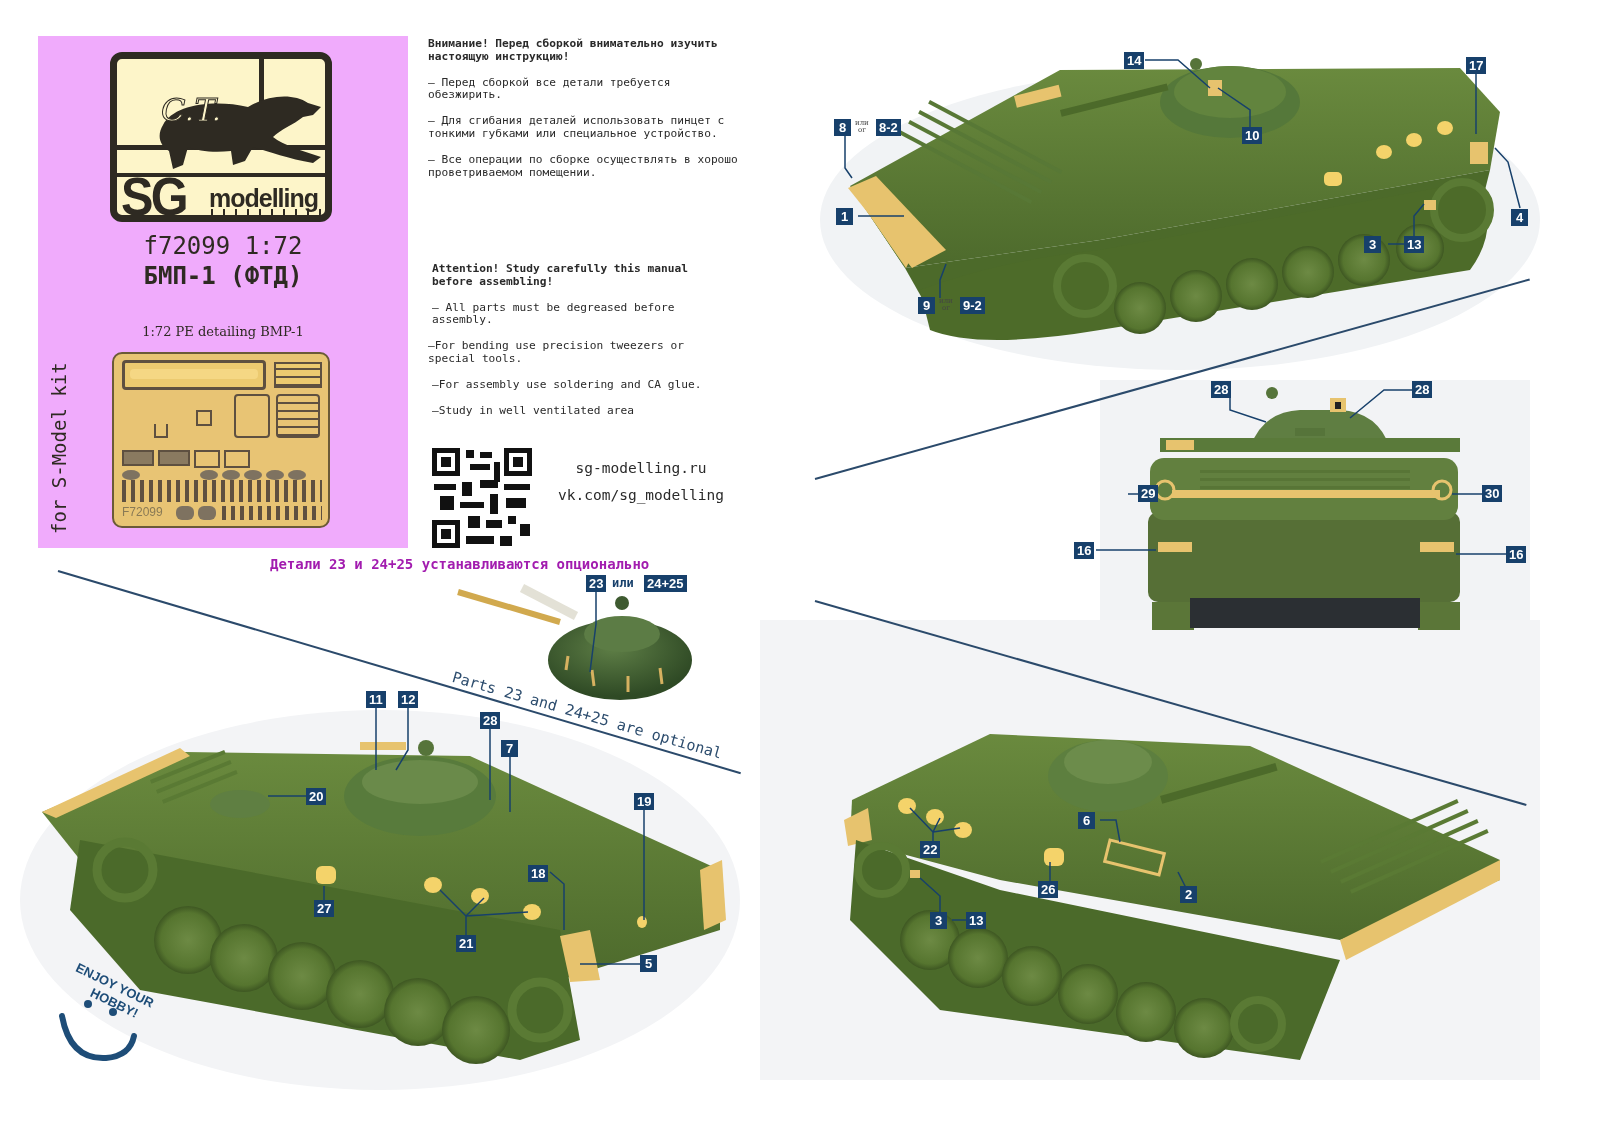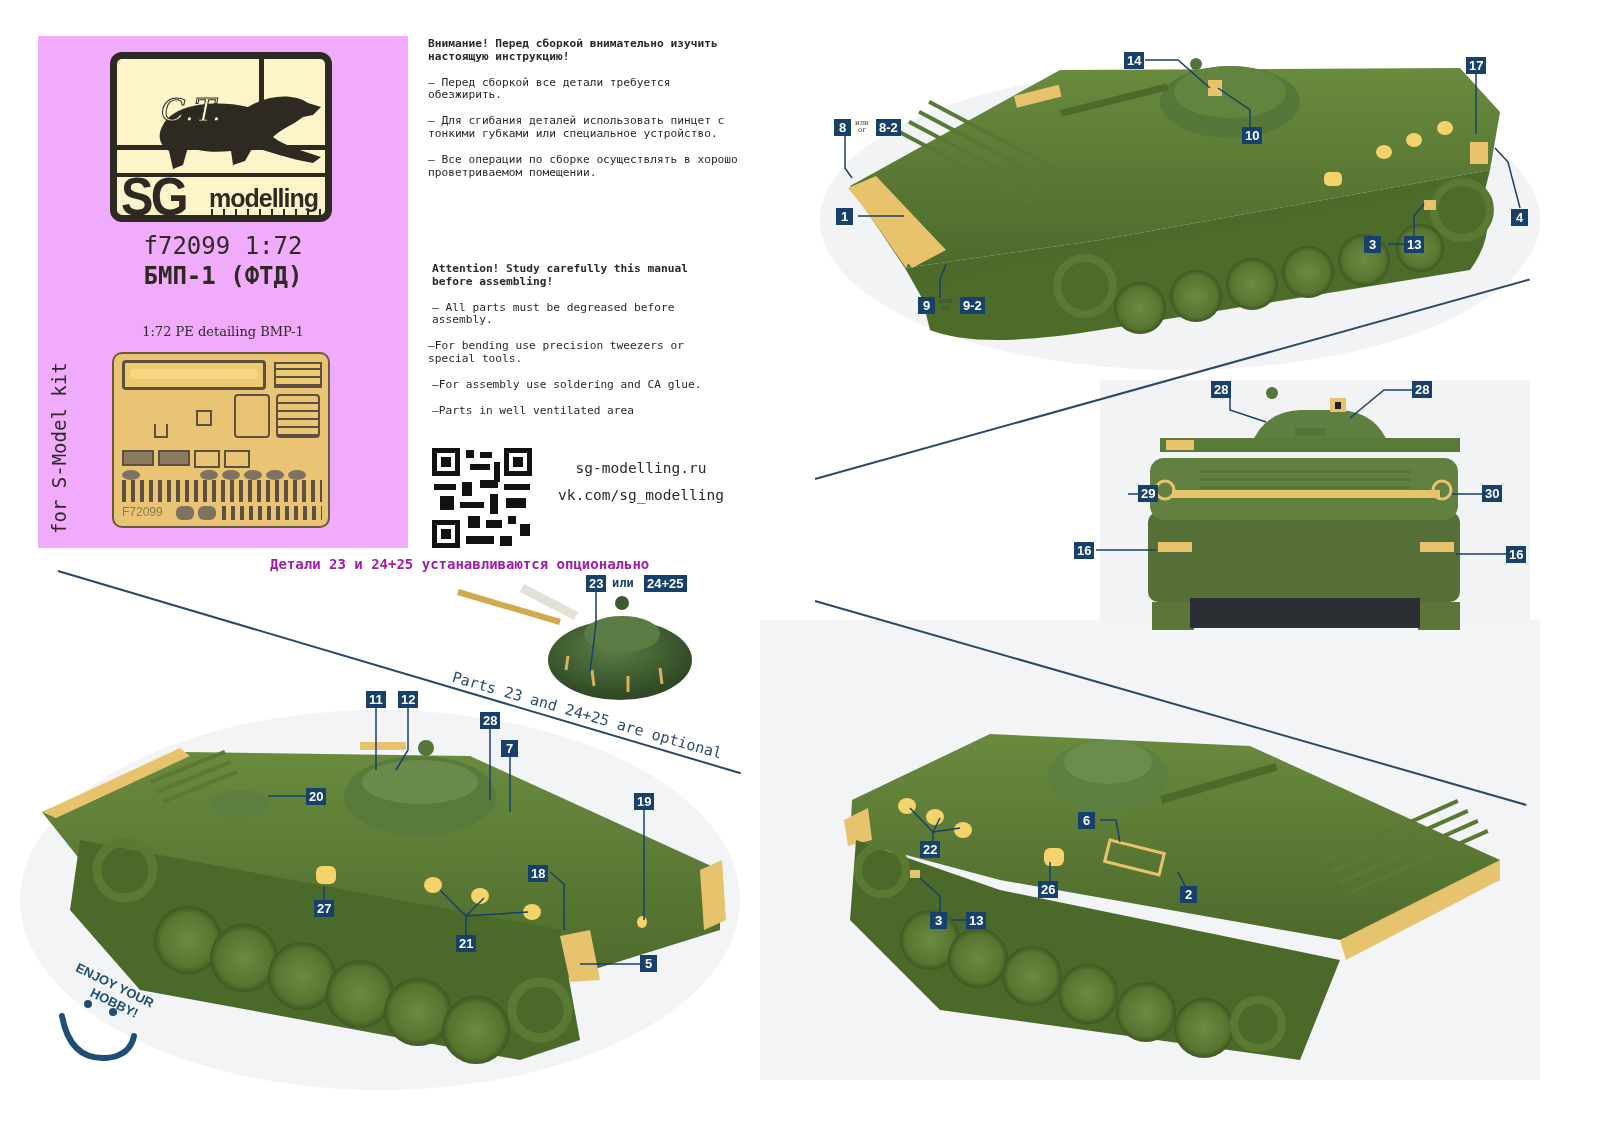--- a/index.html
+++ b/index.html
@@ -113,21 +113,21 @@
   <p>– Перед сборкой все детали требуется обезжирить.</p>
   <p>– Для сгибания деталей использовать пинцет с тонкими губками или специальное устройство.</p>
   <p>– Все операции по сборке осуществлять в хорошо проветриваемом помещении.</p>
 </div>
 
 <div class="instr" style="top:263px;width:300px;">
   <p class="head" style="margin-left:4px;">Attention! Study carefully this manual before assembling!</p>
   <p style="margin-left:4px;">– All parts must be degreased before assembly.</p>
   <p style="">–For bending use precision tweezers or special tools.</p>
   <p style="margin-left:4px;">–For assembly use soldering and CA glue.</p>
-  <p style="margin-left:4px;">–Parts in well ventilated area</p>
+  <p style="margin-left:4px;">–Study in well ventilated area</p>
 </div>
 
 <div class="qr">
   <div class="cell" style="left:0;top:0;width:28px;height:28px;"></div>
   <div class="cell" style="left:5px;top:5px;width:18px;height:18px;background:#fff;"></div>
   <div class="cell" style="left:9px;top:9px;width:10px;height:10px;"></div>
   <div class="cell" style="left:72px;top:0;width:28px;height:28px;"></div>
   <div class="cell" style="left:77px;top:5px;width:18px;height:18px;background:#fff;"></div>
   <div class="cell" style="left:81px;top:9px;width:10px;height:10px;"></div>
   <div class="cell" style="left:0;top:72px;width:28px;height:28px;"></div>

